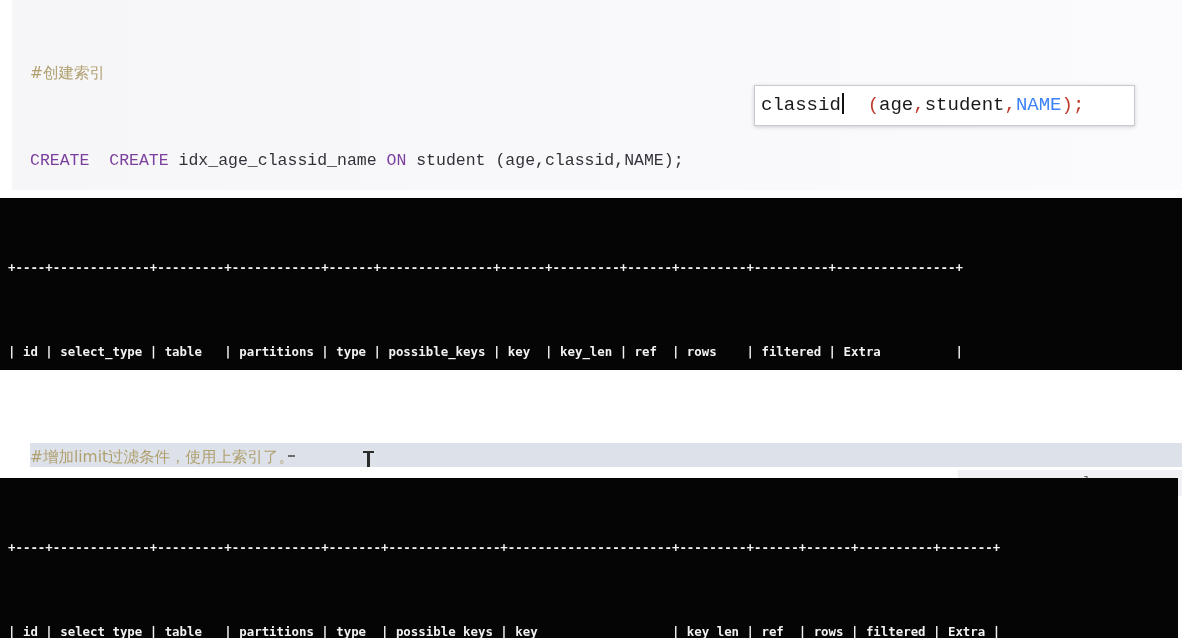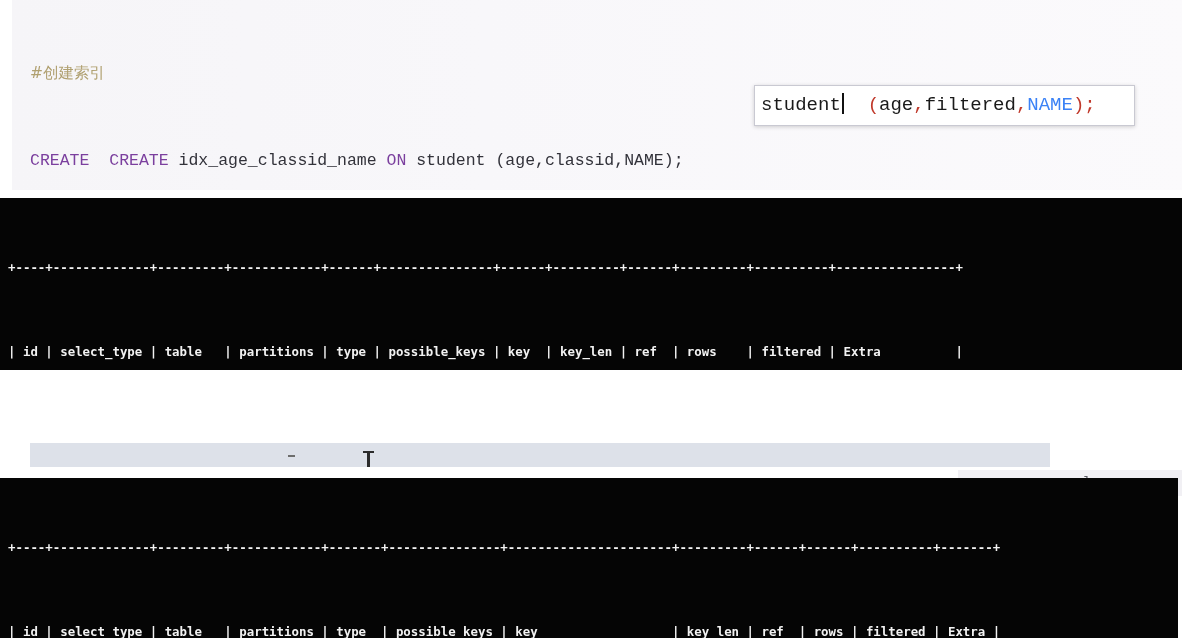--- a/index.html
+++ b/index.html
@@ -140,37 +140,37 @@
 <div id="root">
 
   <div class="code-block" id="code-block-1">
     <div class="code-line"><span class="cmt cmt-cn">#创建索引</span></div>
     <div class="code-line"><span class="kw">CREATE</span><span>  </span><span class="kw">CREATE</span><span class="id"> idx_age_classid_name </span><span class="kw">ON</span><span class="id"> student (age,classid,NAME);</span></div>
     <div class="code-line">&nbsp;</div>
     <div class="code-line"><span class="cmt cmt-cn">#不限制,索引失效</span></div>
     <div class="code-line"><span class="kw">EXPLAIN</span><span>  </span><span class="kw">SELECT</span><span class="id"> SQL_NO_CACHE * FROM student </span><span class="kw">ORDER BY</span><span class="id"> age,classid;</span></div>
   </div>
 
-  <div id="overlay-box"><span class="ov-dark">student</span><span class="caret"></span><span class="ov-dark">  </span><span class="ov-red">(</span><span class="ov-dark">age</span><span class="ov-red">,</span><span class="ov-dark">filtered</span><span class="ov-red">,</span><span class="ov-blue">NAME</span><span class="ov-red">);</span></div>
+  <div id="overlay-box"><span class="ov-dark">classid</span><span class="caret"></span><span class="ov-dark">  </span><span class="ov-red">(</span><span class="ov-dark">age</span><span class="ov-red">,</span><span class="ov-dark">student</span><span class="ov-red">,</span><span class="ov-blue">NAME</span><span class="ov-red">);</span></div>
 
   <div class="gap" id="gap-1"></div>
 
   <div class="terminal" id="terminal-1">
     <div class="t-line">+----+-------------+---------+------------+------+---------------+------+---------+------+---------+----------+----------------+</div>
     <div class="t-line">| id | select_type | table   | partitions | type | possible_keys | key  | key_len | ref  | rows    | filtered | Extra          |</div>
     
     
     
     
   </div>
 
   <div class="gap" id="gap-2"></div>
 
   <div class="code-block" id="code-block-2">
-    <div class="code-line cl1"><span class="sel-hl"><span>                                                                                                       </span></span></div>
+    <div class="code-line cl1"><span class="sel-hl"><span class="cmt cmt-cn">#增加limit过滤条件，使用上索引了。</span><span>                                                                                                       </span></span></div>
     <div class="code-line"><span class="sel-hl"><span class="kw">EXPLAIN</span><span>  </span><span class="kw">SELECT</span><span class="id"> SQL_NO_CACHE * FROM student </span><span class="kw">ORDER BY</span><span class="id"> age,classid </span><span class="kw">LIMIT</span><span class="id"> 10;</span></span></div>
   </div>
 
   <div id="text-caret-artifact"></div>
   <div class="dash-artifact" id="dash-a"></div>
   <div class="dash-artifact" id="dash-b"></div>
 
   <div class="gap" id="gap-3"></div>
 
   <div id="mysql-title-bar">mysql</div>

